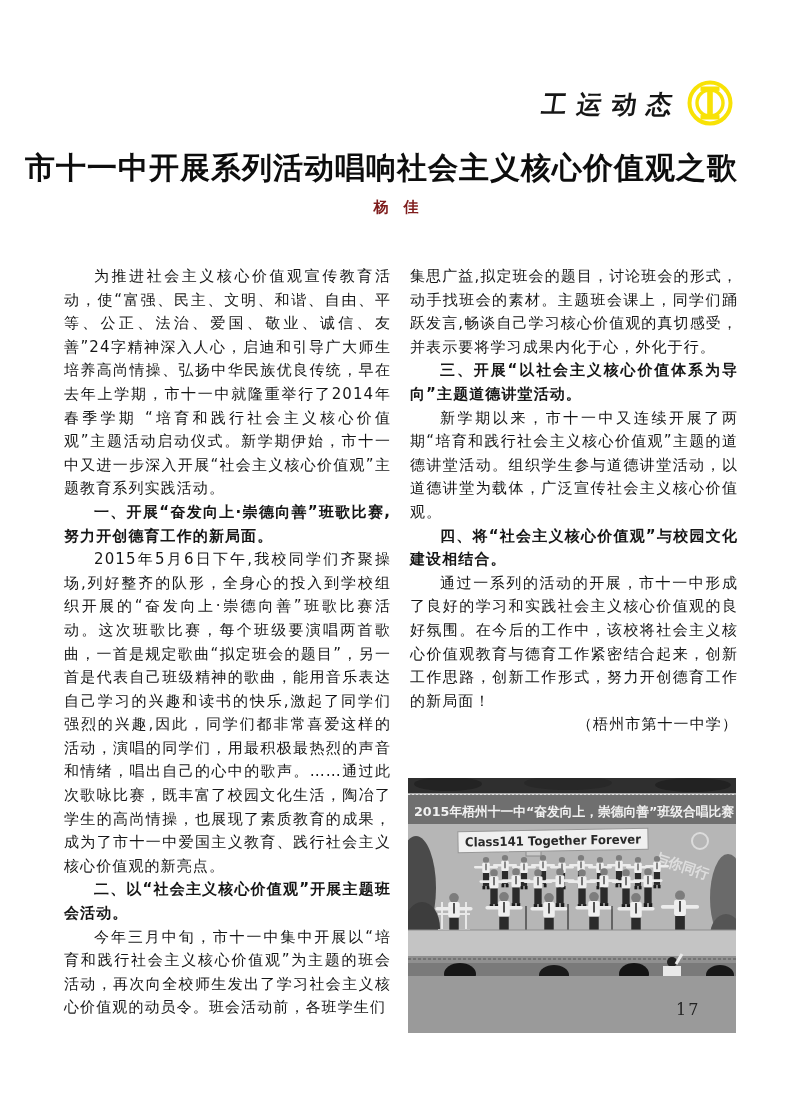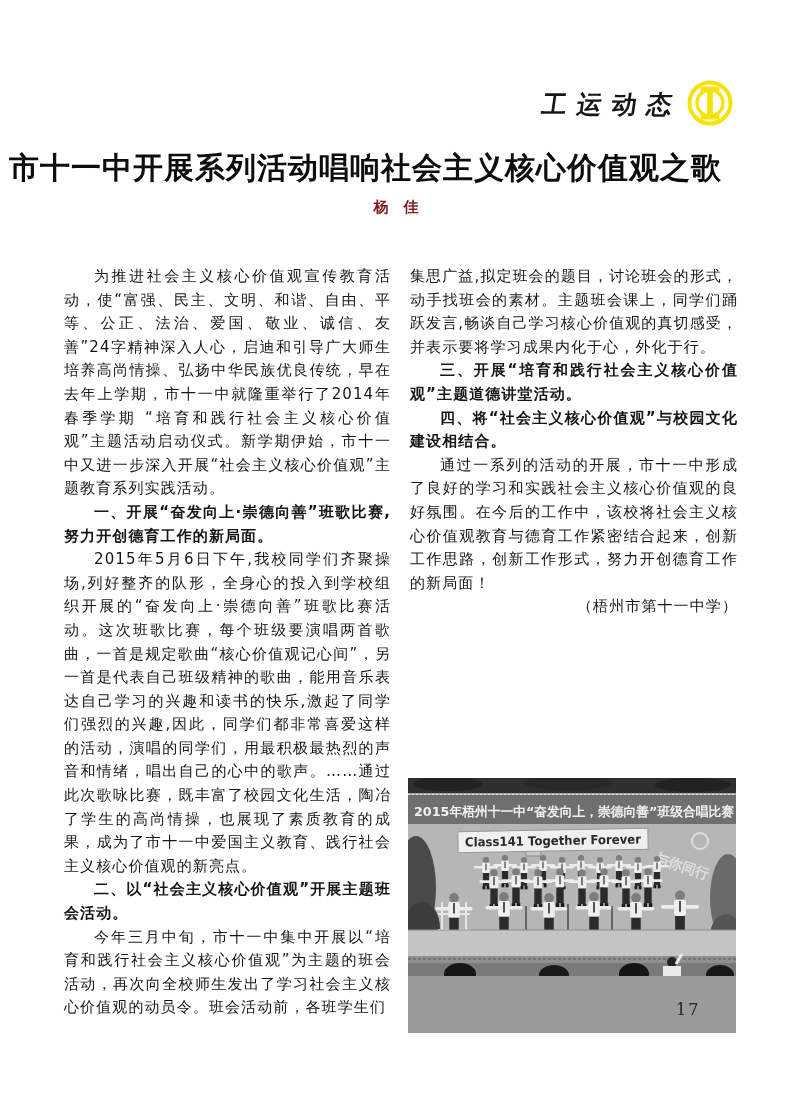--- a/index.html
+++ b/index.html
@@ -5,21 +5,21 @@
   html,body{margin:0;padding:0;}
   body{width:800px;height:1104px;background:#fff;font-family:"DejaVu Sans","Liberation Sans",sans-serif;}
   .page{position:relative;width:800px;height:1104px;background:#ffffff;overflow:hidden;color:#111;}
 
   
   .masthead{position:absolute;top:88px;right:118px;font-size:25px;font-weight:bold;
     letter-spacing:10px;transform:skewX(-8deg);color:#161616;font-family:"DejaVu Serif","Liberation Serif",serif;}
   .union-logo{position:absolute;top:80px;left:687px;width:46px;height:46px;}
 
   
-  .article-title{position:absolute;top:148px;left:0;width:731px;text-align:center;
+  .article-title{position:absolute;top:148px;left:16px;width:731px;text-align:center;
     font-size:30px;font-weight:800;letter-spacing:1px;color:#0d0d0d;}
   .article-author{position:absolute;top:198px;left:0;width:792px;text-align:center;
     font-size:15px;font-weight:bold;color:#7f1d1d;}
 
   
   .col{position:absolute;top:236px;font-size:15px;line-height:23.6px;text-align:justify;
     text-justify:inter-character;letter-spacing:1.1px;color:#161616;margin-top:29px;}
   .col-left{left:64px;width:327px;}
   .col-right{left:410px;width:328px;}
   .col p{margin:0;}
@@ -50,28 +50,29 @@
       <rect x="13.5" y="35.1" width="19" height="4.4" fill="#F8E206"></rect>
     </svg>
   </div>
 
   <div class="article-title">市十一中开展系列活动唱响社会主义核心价值观之歌</div>
   <div class="article-author">杨　佳</div>
 
   <div class="col col-left">
     <p class="p-indent">为推进社会主义核心价值观宣传教育活动，使“富强、民主、文明、和谐、自由、平等、公正、法治、爱国、敬业、诚信、友善”24字精神深入人心，启迪和引导广大师生培养高尚情操、弘扬中华民族优良传统，早在去年上学期，市十一中就隆重举行了2014年春季学期 “培育和践行社会主义核心价值观”主题活动启动仪式。新学期伊始，市十一中又进一步深入开展“社会主义核心价值观”主题教育系列实践活动。</p>
     <p class="p-heading">一、开展“奋发向上·崇德向善”班歌比赛,努力开创德育工作的新局面。</p>
-    <p class="p-indent">2015年5月6日下午,我校同学们齐聚操场,列好整齐的队形，全身心的投入到学校组织开展的“奋发向上·崇德向善”班歌比赛活动。这次班歌比赛，每个班级要演唱两首歌曲，一首是规定歌曲“核心价值观记心间”，另一首是代表自己班级精神的歌曲，能用音乐表达自己学习的兴趣和读书的快乐,激起了同学们强烈的兴趣,因此，同学们都非常喜爱这样的活动，演唱的同学们，用最积极最热烈的声音和情绪，唱出自己的心中的歌声。……通过此次歌咏比赛，既丰富了校园文化生活，陶冶了学生的高尚情操，也展现了素质教育的成果，成为了市十一中爱国主义教育、践行社会主义核心价值观的新亮点。</p>
+    <p class="p-indent">2015年5月6日下午,我校同学们齐聚操场,列好整齐的队形，全身心的投入到学校组织开展的“奋发向上·崇德向善”班歌比赛活动。这次班歌比赛，每个班级要演唱两首歌曲，一首是规定歌曲“拟定班会的题目”，另一首是代表自己班级精神的歌曲，能用音乐表达自己学习的兴趣和读书的快乐,激起了同学们强烈的兴趣,因此，同学们都非常喜爱这样的活动，演唱的同学们，用最积极最热烈的声音和情绪，唱出自己的心中的歌声。……通过此次歌咏比赛，既丰富了校园文化生活，陶冶了学生的高尚情操，也展现了素质教育的成果，成为了市十一中爱国主义教育、践行社会主义核心价值观的新亮点。</p>
     <p class="p-heading">二、以“社会主义核心价值观”开展主题班会活动。</p>
     <p class="p-indent">今年三月中旬，市十一中集中开展以“培育和践行社会主义核心价值观”为主题的班会活动，再次向全校师生发出了学习社会主义核心价值观的动员令。班会活动前，各班学生们</p>
   </div>
 
   <div class="col col-right">
     <p>集思广益,拟定班会的题目，讨论班会的形式，动手找班会的素材。主题班会课上，同学们踊跃发言,畅谈自己学习核心价值观的真切感受，并表示要将学习成果内化于心，外化于行。</p>
-    <p class="p-heading">三、开展“培育和践行社会主义核心价值观”主题道德讲堂活动。</p>
+    <p class="p-heading">三、开展“以社会主义核心价值体系为导向”主题道德讲堂活动。</p>
+    <p class="p-indent">新学期以来，市十一中又连续开展了两期“培育和践行社会主义核心价值观”主题的道德讲堂活动。组织学生参与道德讲堂活动，以道德讲堂为载体，广泛宣传社会主义核心价值观。</p>
     <p class="p-heading">四、将“社会主义核心价值观”与校园文化建设相结合。</p>
     <p class="p-indent">通过一系列的活动的开展，市十一中形成了良好的学习和实践社会主义核心价值观的良好氛围。在今后的工作中，该校将社会主义核心价值观教育与德育工作紧密结合起来，创新工作思路，创新工作形式，努力开创德育工作的新局面！</p>
     <p class="p-signature">（梧州市第十一中学）</p>
   </div>
 
   <div class="photo">
     <svg width="328" height="198" viewBox="0 0 328 198">
       <defs>
         <g id="stu">
           <circle cx="0" cy="-44" r="4.6" fill="#7d7d7d"></circle>

